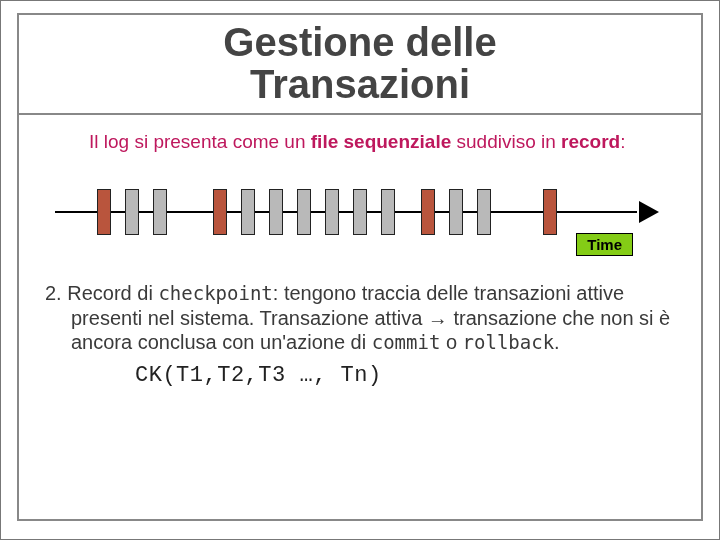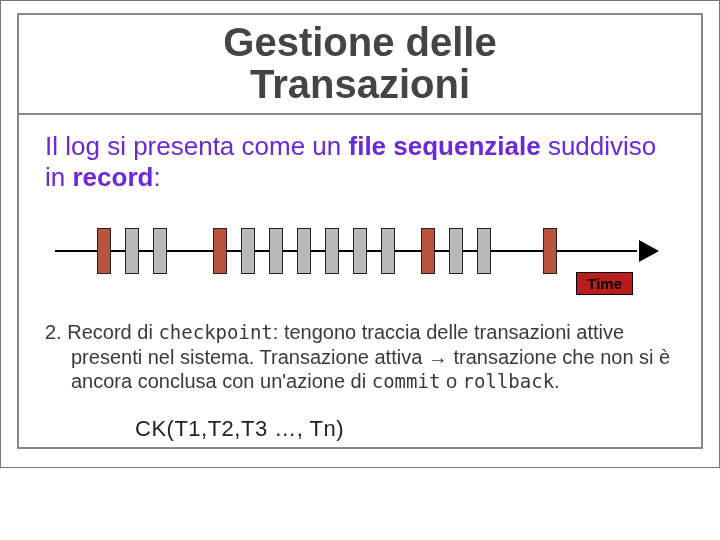--- a/index.html
+++ b/index.html
@@ -6,21 +6,21 @@
   body {
     width: 720px;
     height: 540px;
     background: #fff;
     font-family: Arial, Helvetica, sans-serif;
     color: #3a3a3a;
     overflow: hidden;
   }
   .slide {
     width: 720px;
-    height: 468px;
+    height: 540px;
     position: relative;
     border: 1px solid #777;
   }
   .inner-frame {
     position: absolute;
     left: 16px;
     right: 16px;
     top: 12px;
     bottom: 18px;
     border: 2px solid #888;
@@ -31,23 +31,24 @@
     text-align: center;
     color: #444;
     line-height: 1.05;
     padding: 6px 20px 8px 20px;
     border-bottom: 2px solid #888;
   }
   .content {
     padding: 16px 26px 0 26px;
   }
   .intro {
-    font-size: 26px;
-    color: #6d28d9;
+    font-size: 19px;
+    color: #be185d;
     line-height: 1.18;
+    margin-left: 44px;
   }
   .intro .bold { font-weight: bold; }
   .timeline-wrap {
     position: relative;
     height: 84px;
     margin-top: 22px;
   }
   .timeline-axis {
     position: absolute;
     left: 10px;
@@ -72,41 +73,41 @@
     height: 46px;
     border: 1px solid #222;
   }
   .tick.gray { background: #b9b9b9; }
   .tick.red  { background: #b9553d; }
   .time-label {
     position: absolute;
     right: 42px;
     top: 58px;
     border: 1.5px solid #000;
-    background: #b91c1c;
+    background: #84cc16;
     font-size: 15px;
     font-weight: bold;
     padding: 2px 10px;
     color: #000;
   }
   .body-item {
     margin-top: 22px;
     font-size: 20px;
     color: #3a3a3a;
     line-height: 1.22;
     padding-left: 26px;
     text-indent: -26px;
   }
   .body-item .num { }
   .body-item .mono { font-family: monospace; font-size: 19px; }
   .body-item .bold { font-weight: normal; }
   .arrow-sym { font-family: Arial; }
   .formula {
-    margin-top: 22px;
-    font-family: Liberation Sans, sans-serif;
+    margin-top: 8px;
+    font-family: Liberation Mono, monospace;
     font-size: 22px;
     color: #222;
     padding-left: 90px;
     letter-spacing: 0.5px;
   }
 </style>
 </head>
 <body>
 
 <div class="slide">

